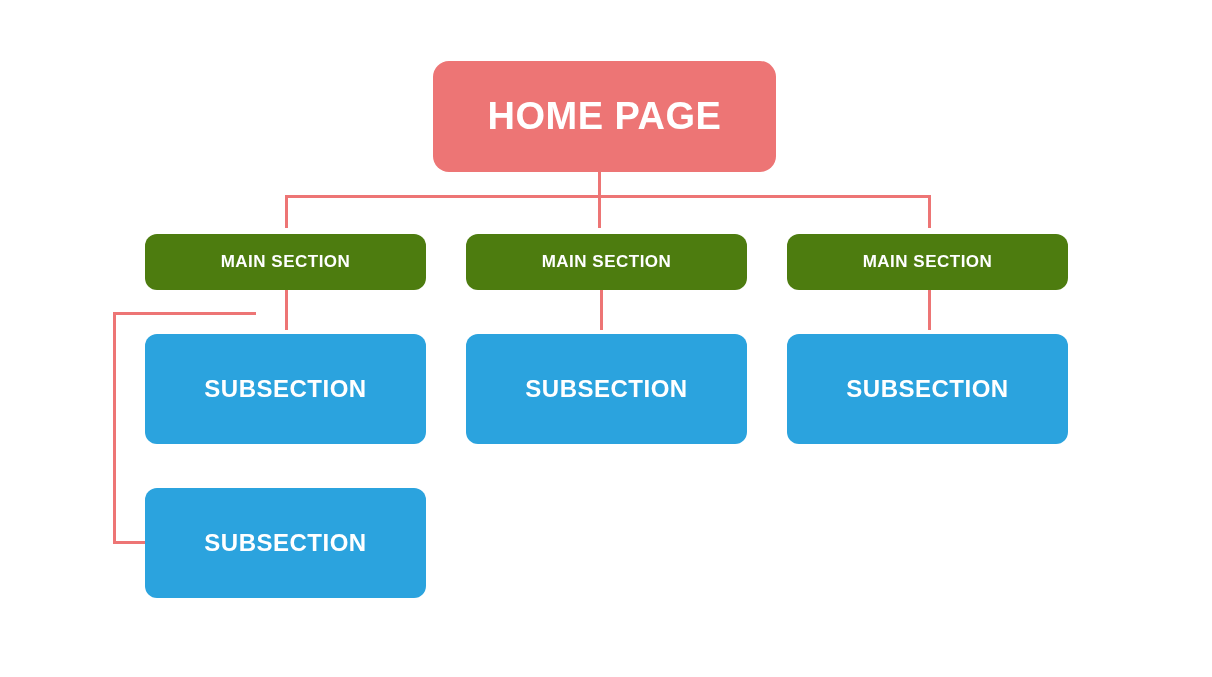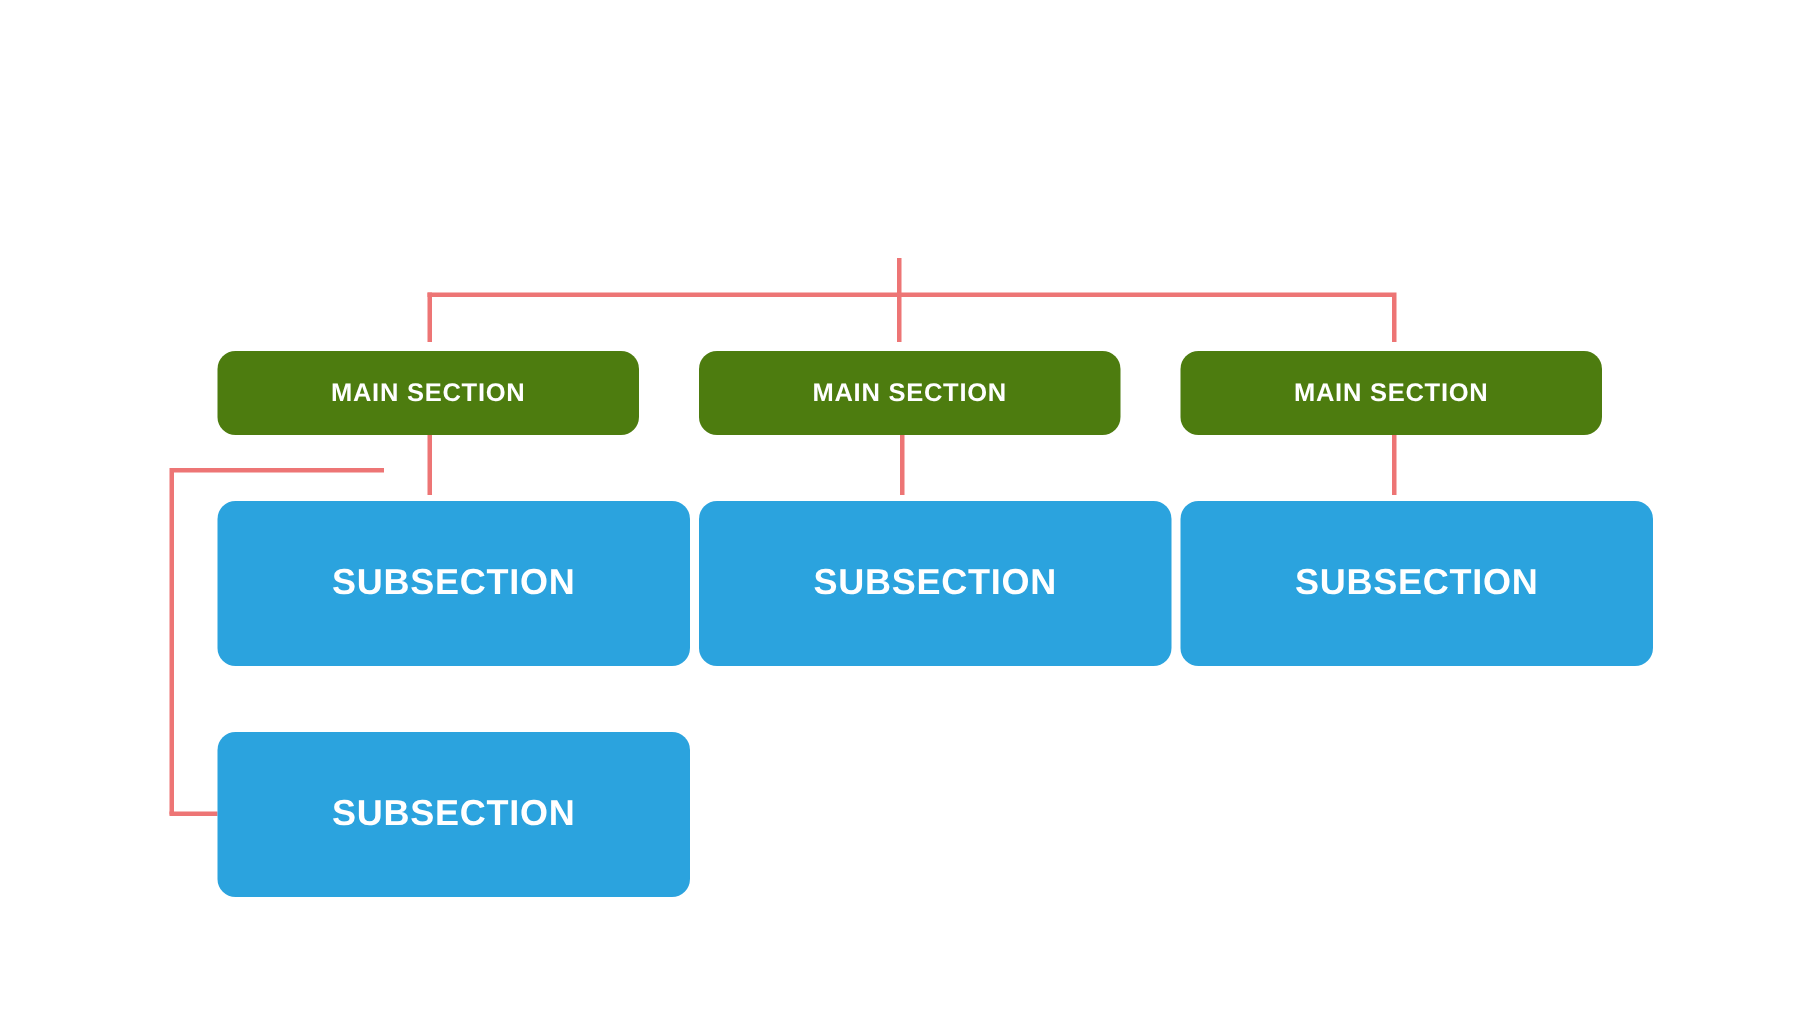--- a/index.html
+++ b/index.html
@@ -43,21 +43,21 @@
     background: #4d7c0f;
     font-size: 17px;
     font-weight: 700;
     letter-spacing: 0.5px;
     border-radius: 12px;
   }
   .main-1 { left: 145px; top: 234px; }
   .main-2 { left: 466px; top: 234px; }
   .main-3 { left: 787px; top: 234px; }
   .sub {
-    width: 315px;
+    width: 281px;
     height: 110px;
     background: #2BA3DE;
     font-size: 24px;
     font-weight: 700;
     letter-spacing: 0.5px;
     border-radius: 12px;
   }
   .sub-1a { left: 145px; top: 334px; }
   .sub-1b { left: 145px; top: 488px; }
   .sub-2  { left: 466px; top: 334px; }
@@ -94,20 +94,23 @@
   <div class="line l-hbar"></div>
   <div class="line l-d1"></div>
   <div class="line l-d3"></div>
   <div class="line l-m1-down"></div>
   <div class="line l-m2-down"></div>
   <div class="line l-m3-down"></div>
   <div class="line l-branch-h"></div>
   <div class="line l-branch-down"></div>
   <div class="line l-branch-in"></div>
 
+  <div class="node root-node">
+    <span>HOME PAGE</span>
+  </div>
 
   <div class="node main main-1">
     <span>MAIN SECTION</span>
   </div>
   <div class="node main main-2">
     <span>MAIN SECTION</span>
   </div>
   <div class="node main main-3">
     <span>MAIN SECTION</span>
   </div>

